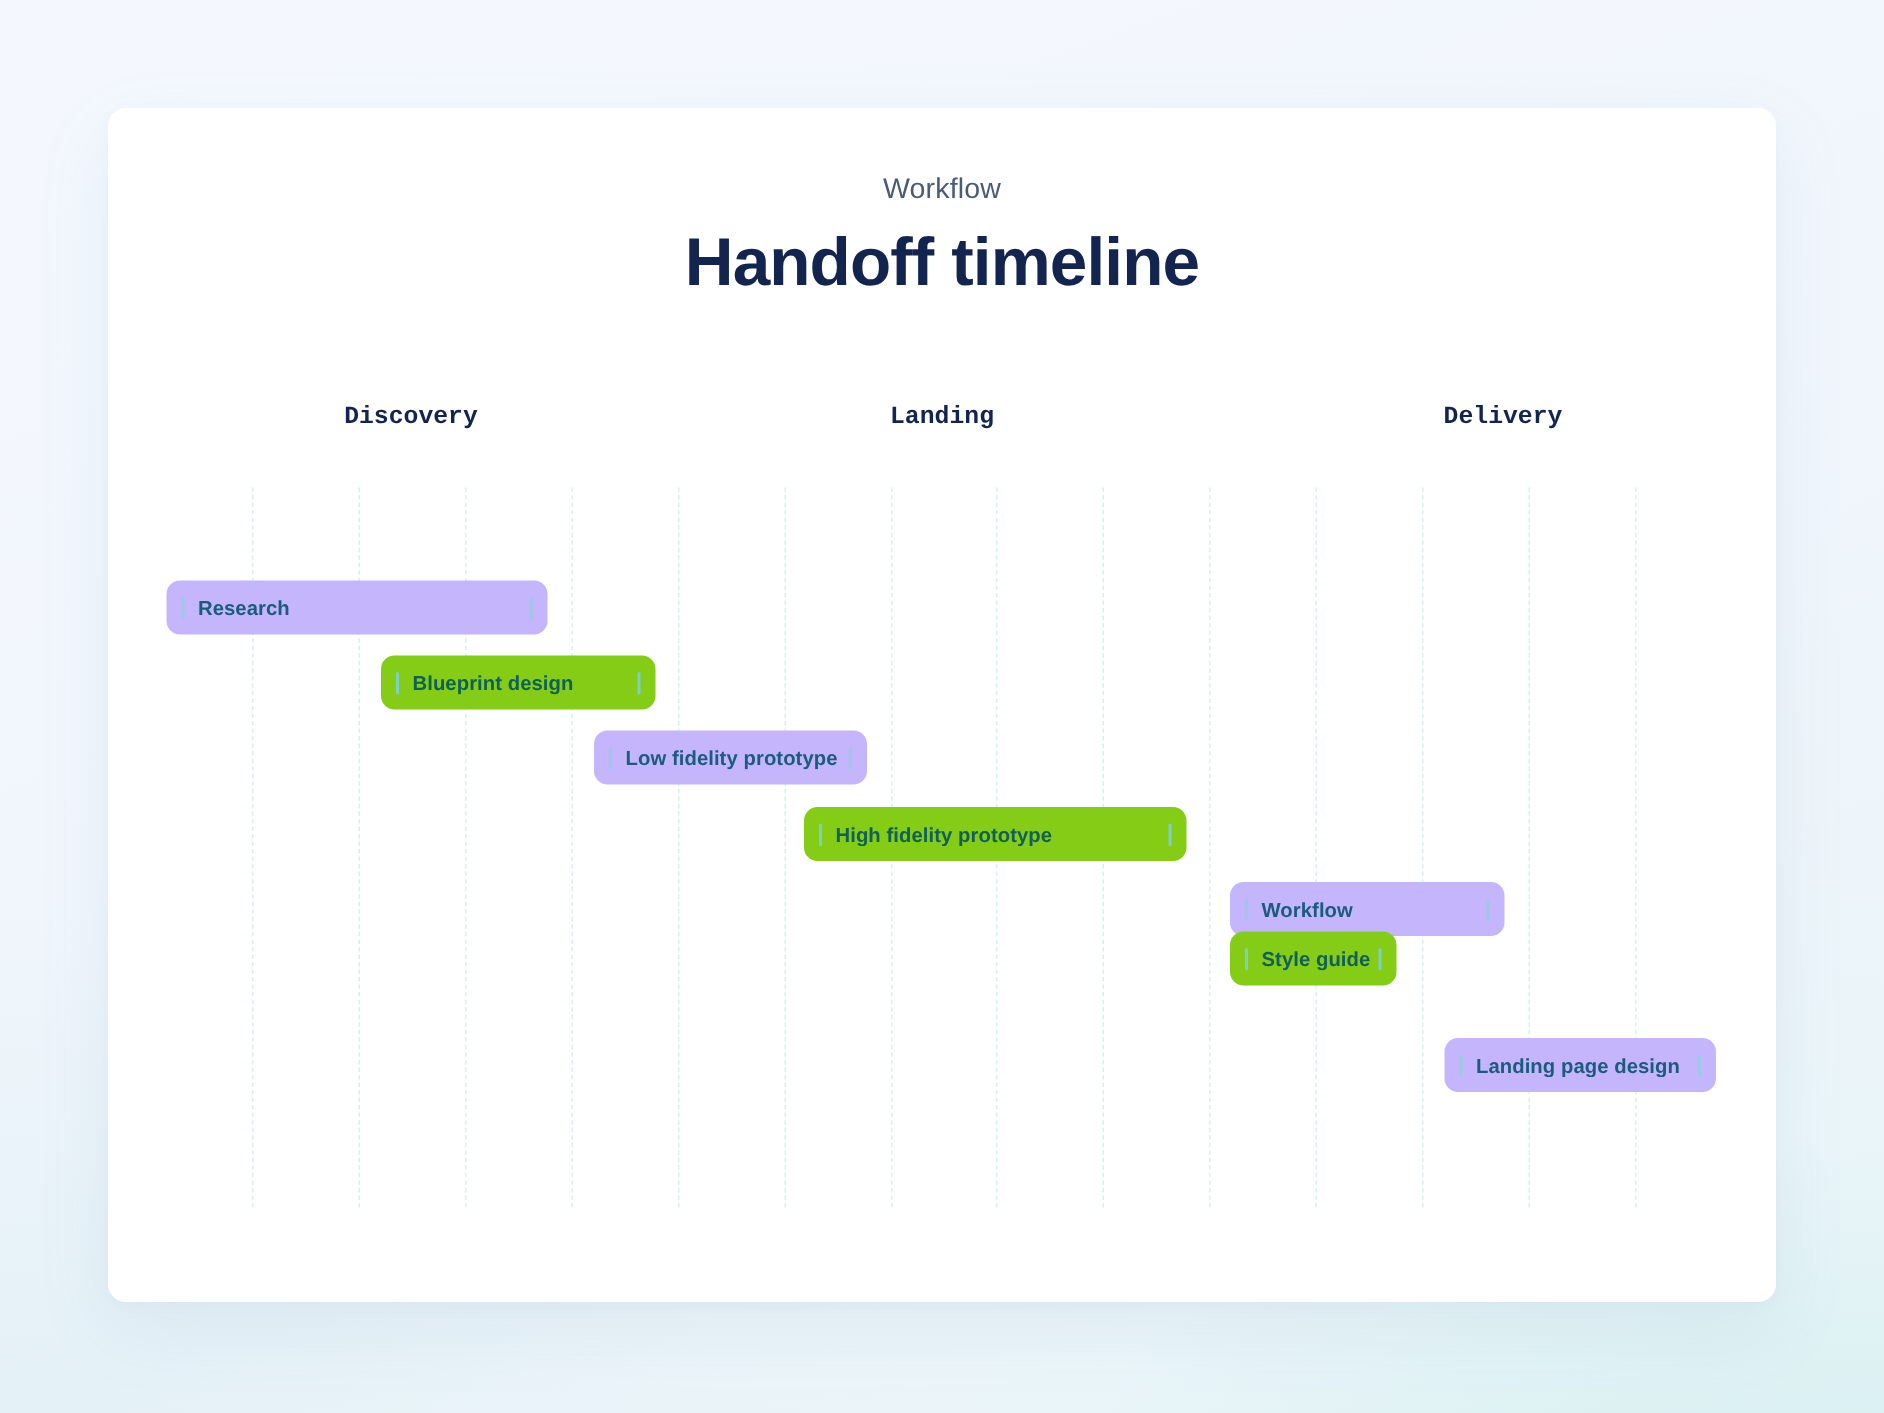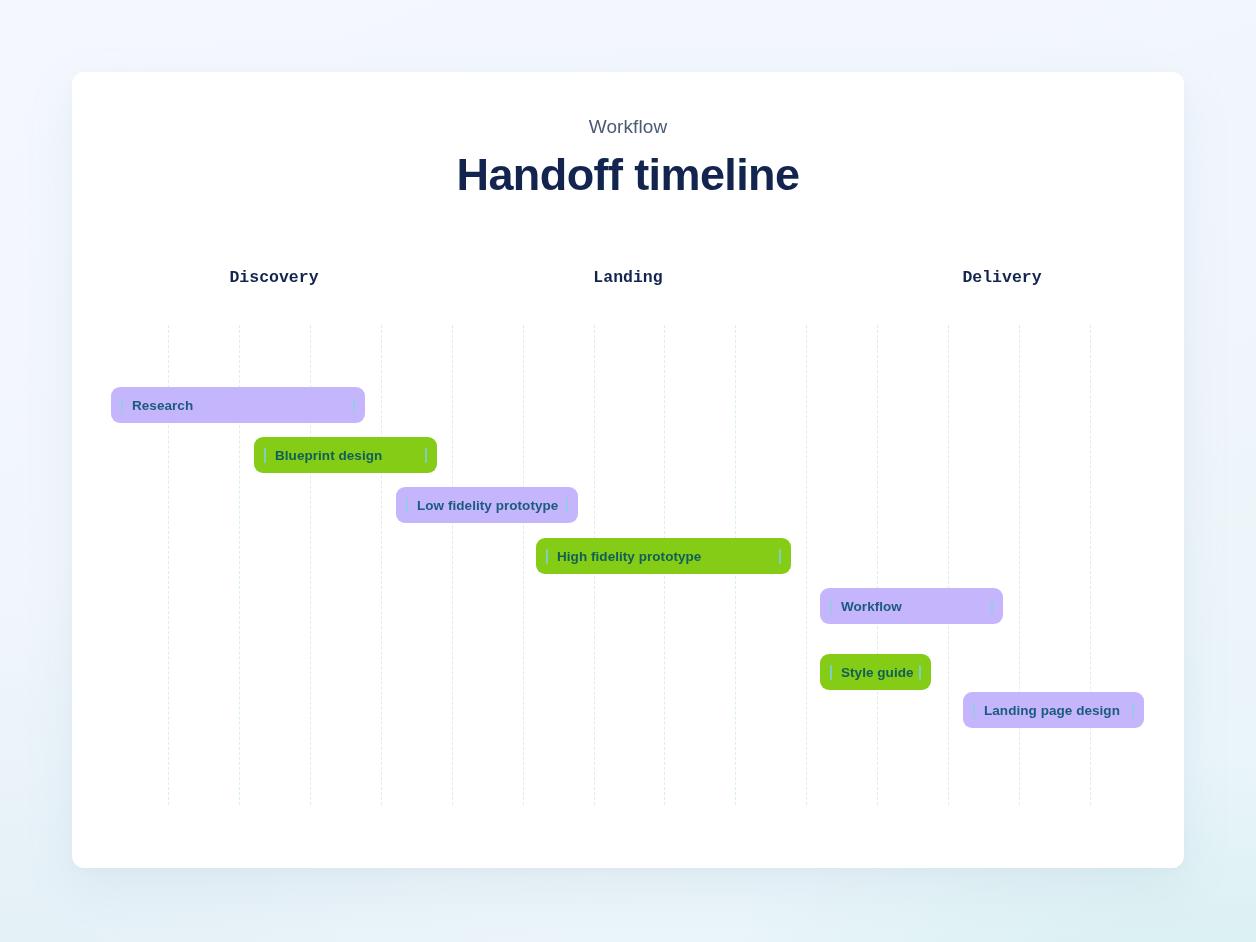--- a/index.html
+++ b/index.html
@@ -193,21 +193,21 @@
         <div class="bar mint" style="left: 368px; width: 255px; top: 213px;">
           <span class="handle"></span>
           <span class="bar-label">High fidelity prototype</span>
           <span class="handle"></span>
         </div>
         <div class="bar blue" style="left: 652px; width: 183px; top: 263px;">
           <span class="handle"></span>
           <span class="bar-label">Workflow</span>
           <span class="handle"></span>
         </div>
-        <div class="bar mint" style="left: 652px; width: 111px; top: 329px;">
+        <div class="bar mint" style="left: 652px; width: 111px; top: 296px;">
           <span class="handle"></span>
           <span class="bar-label">Style guide</span>
           <span class="handle"></span>
         </div>
         <div class="bar blue" style="left: 795px; width: 181px; top: 367px; justify-content: center;">
           <span class="handle"></span>
           <span class="bar-label">Landing page design</span>
           <span class="handle"></span>
         </div>
       </div>

